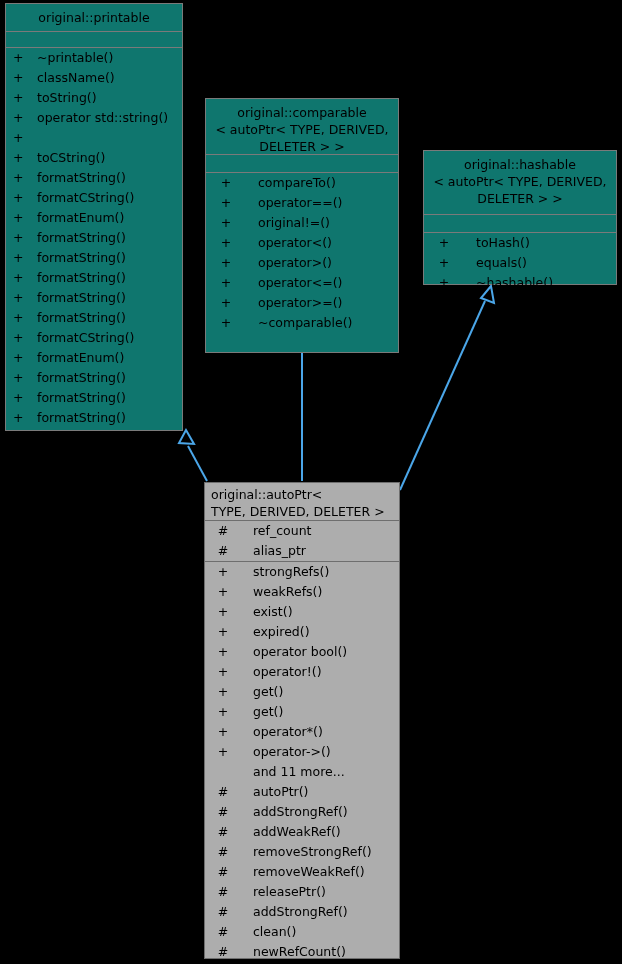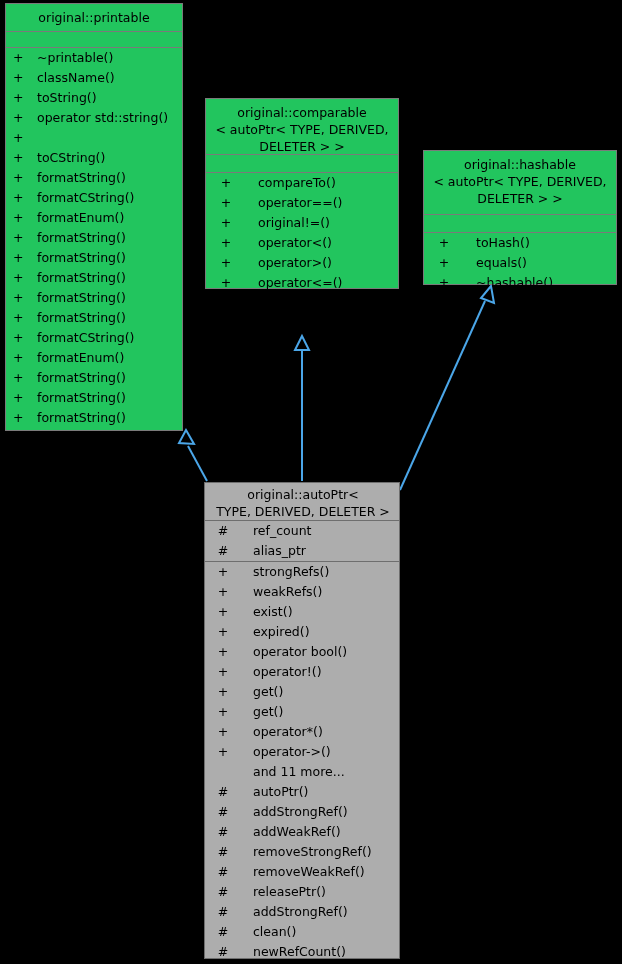--- a/index.html
+++ b/index.html
@@ -9,35 +9,35 @@
     font-family:"DejaVu Sans","Liberation Sans",sans-serif;
     overflow:hidden;
     position:relative;
   }
   #canvas{position:absolute;left:0;top:0;width:622px;height:964px;}
 
   .uml-box{
     position:absolute;
     border:1px solid #7a7a7a;
     box-sizing:border-box;
-    background:#22c55e;
+    background:#0f766e;
     color:#000000;
   }
   .uml-box.gray{background:#adadad;border-color:#6e6e6e;}
 
   .uml-title{
     text-align:center;
     font-size:12.5px;
     line-height:15px;
     padding:4px 4px 4px 4px;
     border-bottom:1px solid #7a7a7a;
     white-space:pre-line;
     box-sizing:border-box;
   }
-  .uml-title.left{text-align:center;padding-left:6px;}
+  .uml-title.left{text-align:left;padding-left:6px;}
   .uml-box.gray .uml-title{border-bottom:1px solid #6e6e6e;}
 
   .uml-attrs{
     border-bottom:1px solid #7a7a7a;
     box-sizing:border-box;
   }
   .uml-box.gray .uml-attrs{border-bottom:1px solid #6e6e6e;}
 
   .uml-ops{box-sizing:border-box;}
 
@@ -160,21 +160,21 @@
           <span class="vis">+</span>
           <span class="nm">formatString()</span>
         </div>
         <div class="row">
           <span class="vis">+</span>
           <span class="nm">formatString()</span>
         </div>
       </div>
   </div>
 
-  <div class="uml-box layout-center" style="left:205px;top:98px;width:194px;height:191px;">
+  <div class="uml-box layout-center" style="left:205px;top:98px;width:194px;height:255px;">
     <div class="uml-title" style="height:56px;line-height:17px;padding-top:5px;">original::comparable
 &lt; autoPtr&lt; TYPE, DERIVED,
 DELETER &gt; &gt;</div>
     <div class="uml-attrs" style="height:18px;"></div>
     <div class="uml-ops" id="ops-comparable">
         <div class="row">
           <span class="vis">+</span>
           <span class="nm">compareTo()</span>
         </div>
         <div class="row">

